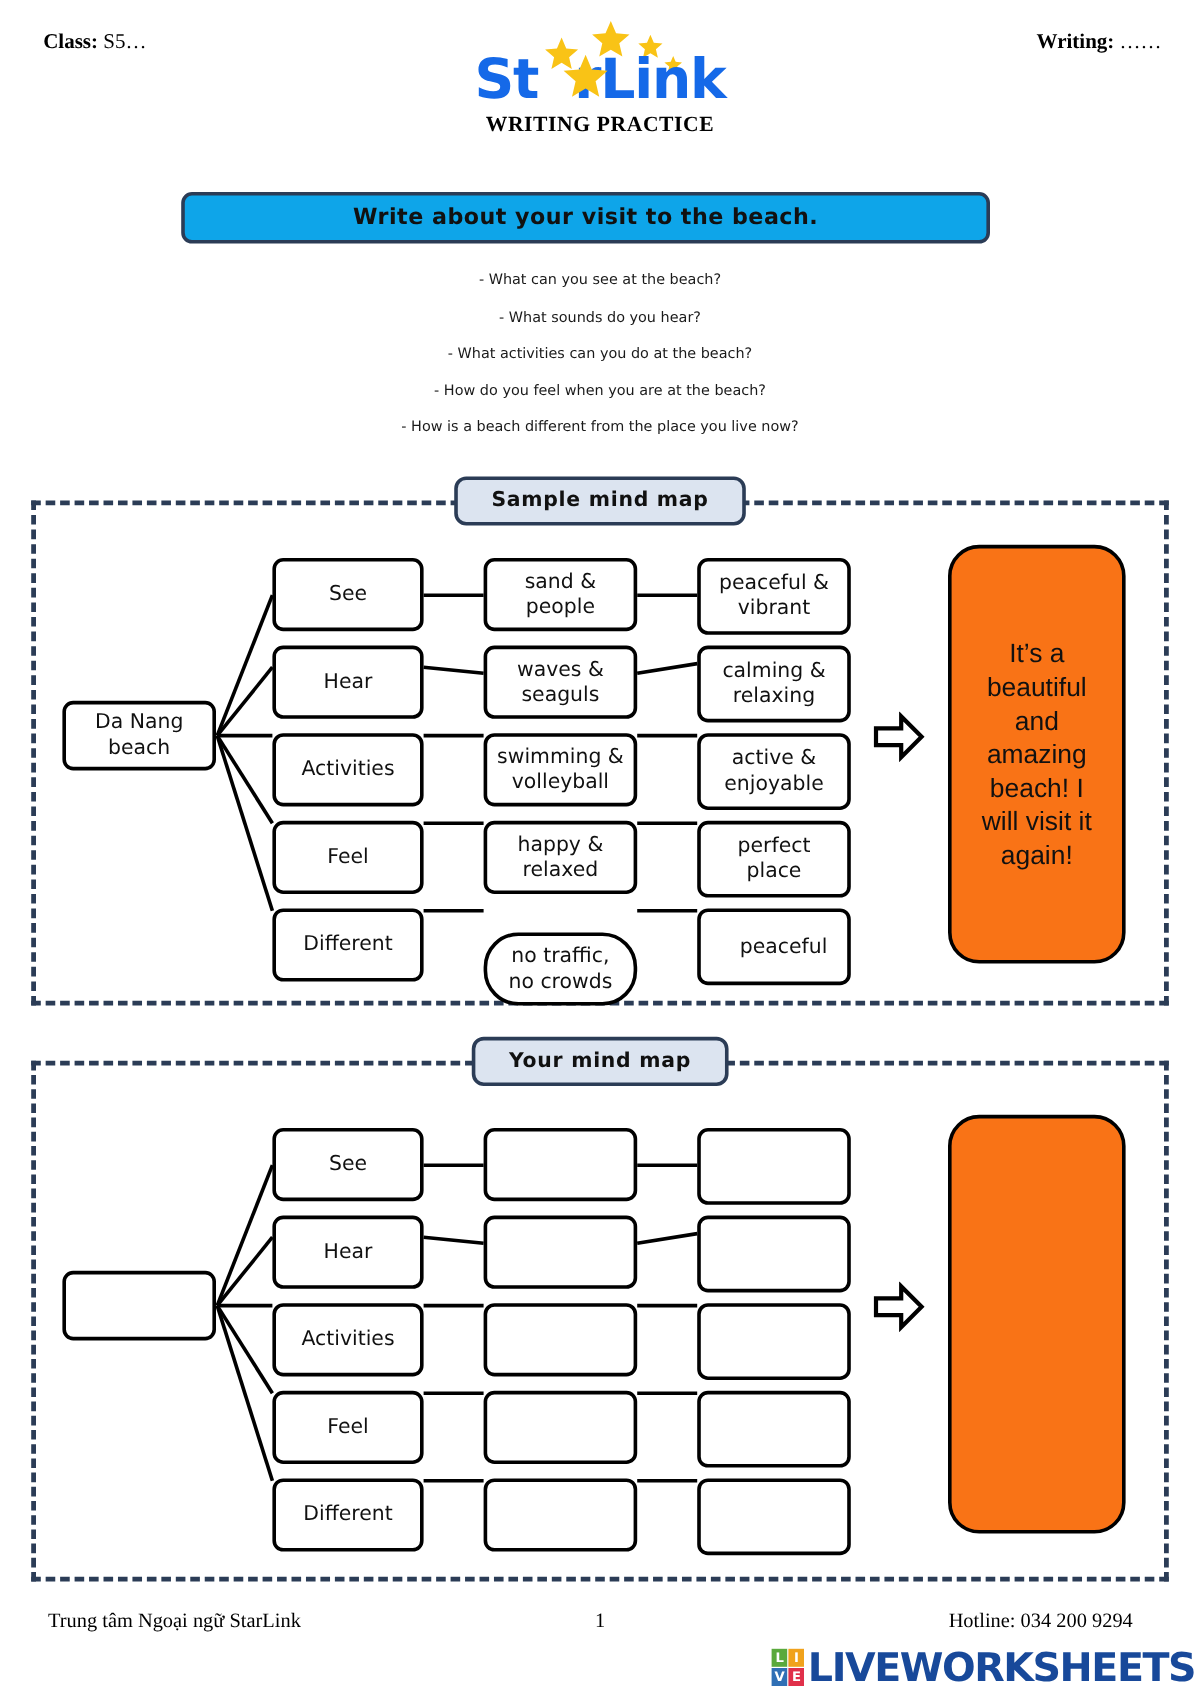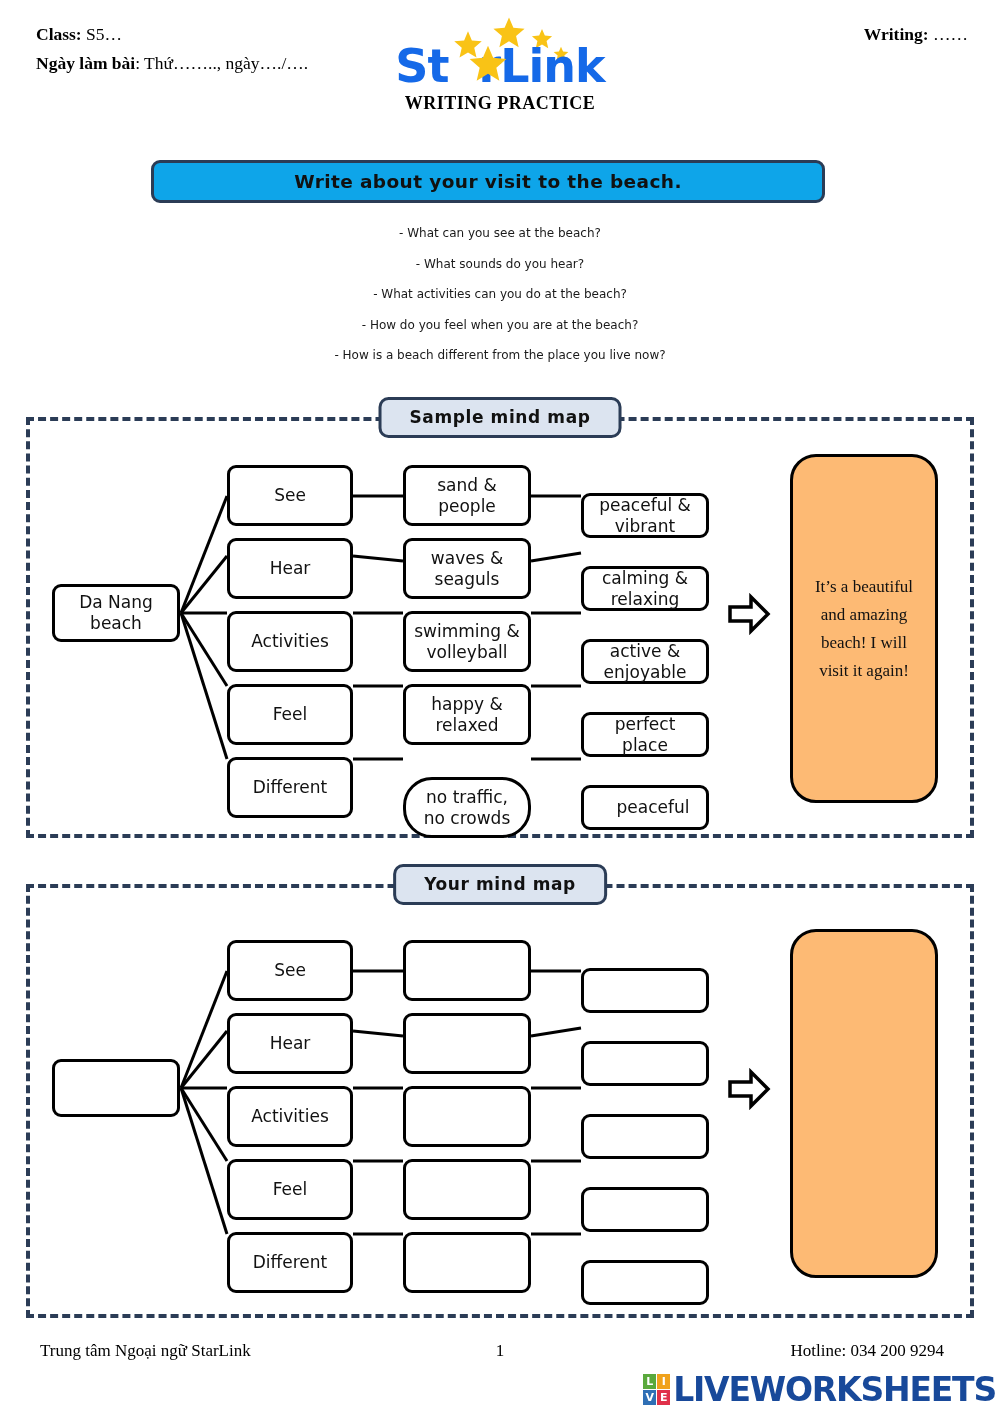--- a/index.html
+++ b/index.html
@@ -154,34 +154,34 @@
     text-align: center;
     font-family: "DejaVu Sans", sans-serif;
     font-size: 17px;
     line-height: 21px;
     color: #111;
     z-index: 2;
   }
   .node-root  { width: 128px; height: 58px; }
   .node-cat   { width: 126px; height: 61px; }
   .node-mid   { width: 128px; height: 61px; }
-  .node-right { width: 128px; height: 45px; margin-top: 28px; }
+  .node-right { width: 128px; height: 64px; }
 
   .node-concl {
     position: absolute;
     width: 148px;
     border: 3.5px solid #000;
     border-radius: 26px;
-    background: #fdba74;
+    background: #f97316;
     display: flex;
     align-items: center;
     justify-content: center;
     text-align: center;
-    font-family: Liberation Serif, serif;
-    font-size: 17px;
+    font-family: Liberation Sans, sans-serif;
+    font-size: 22px;
     line-height: 28px;
     color: #111;
     padding: 8px 14px;
     z-index: 2;
   }
 
   .arrow-icon {
     position: absolute;
     width: 44px; height: 42px;
     z-index: 2;
@@ -233,23 +233,20 @@
 </style>
 </head>
 <body>
 
 <div class="header">
 
   <div class="hdr-left">
     <div>
       <span class="lbl">Class:</span>
       <span>S5…</span>
-    </div>
-    <div>
-      <span class="lbl">Ngày làm bài</span><span>: Thứ…….., ngày…./….</span>
     </div>
   </div>
 
   <div class="hdr-right">
     <span class="lbl">Writing:</span>
     <span>……</span>
   </div>
 
   <div class="logo-wrap">
     <div class="logo-mark">

